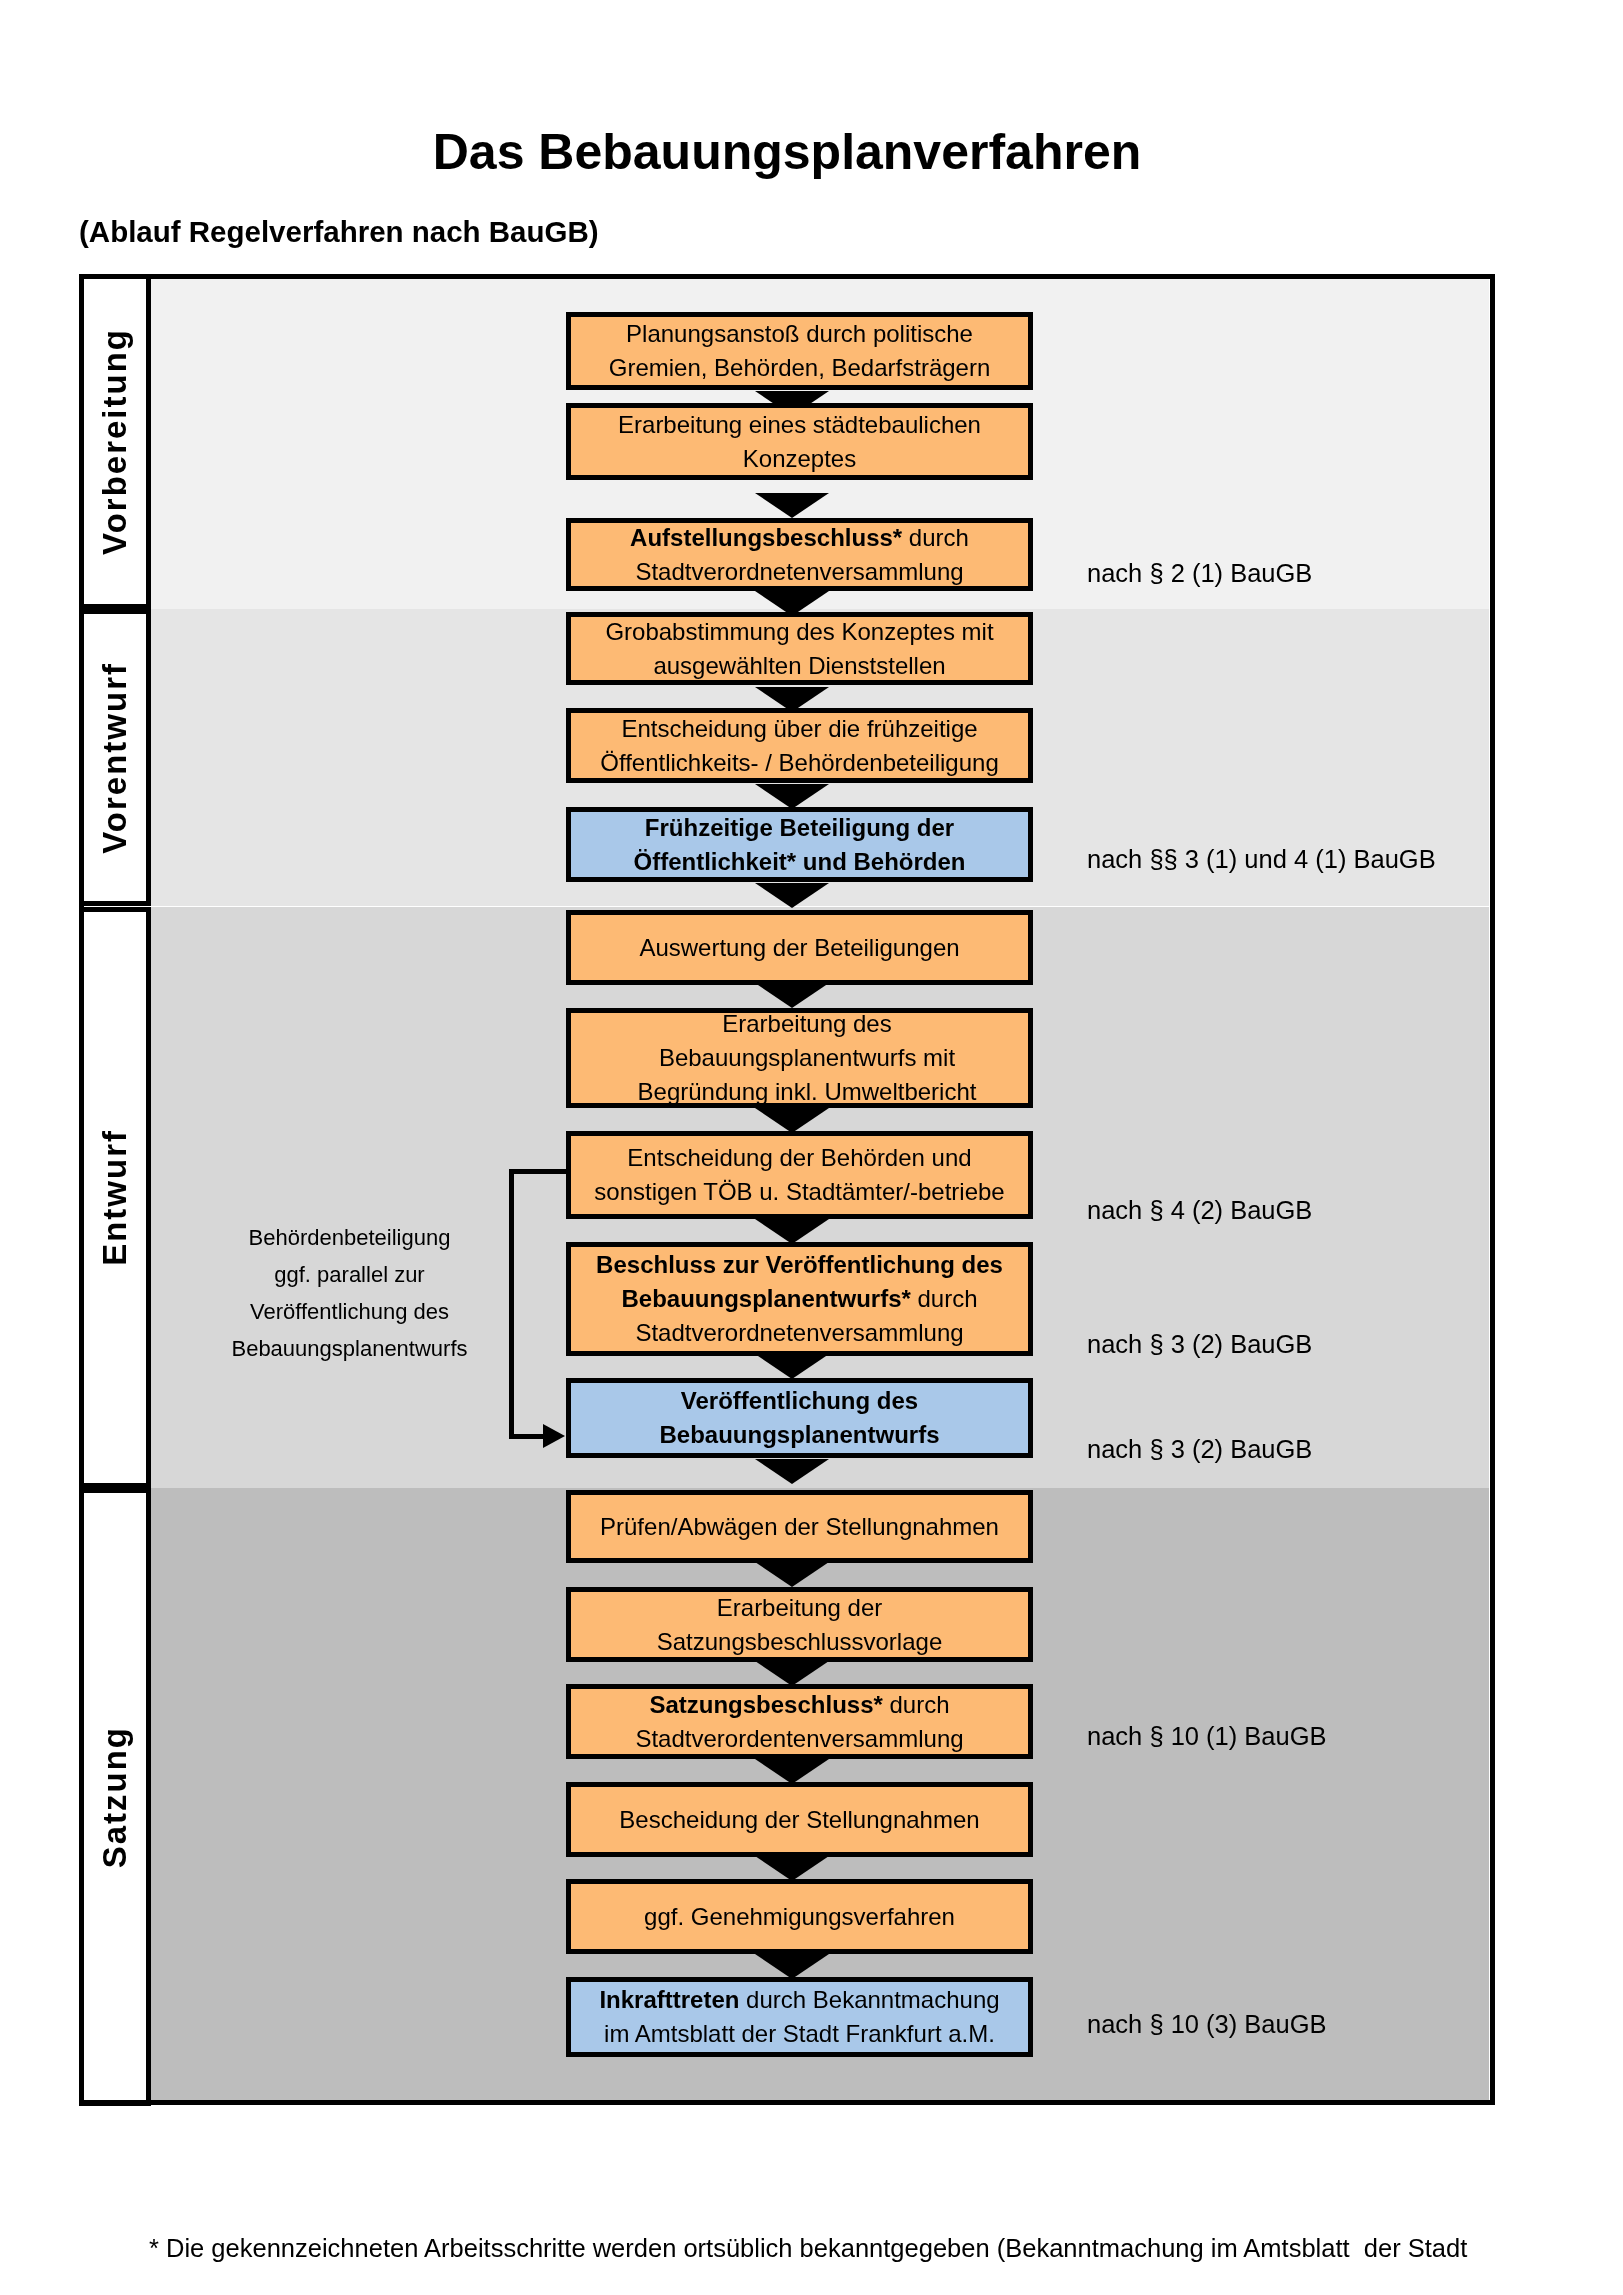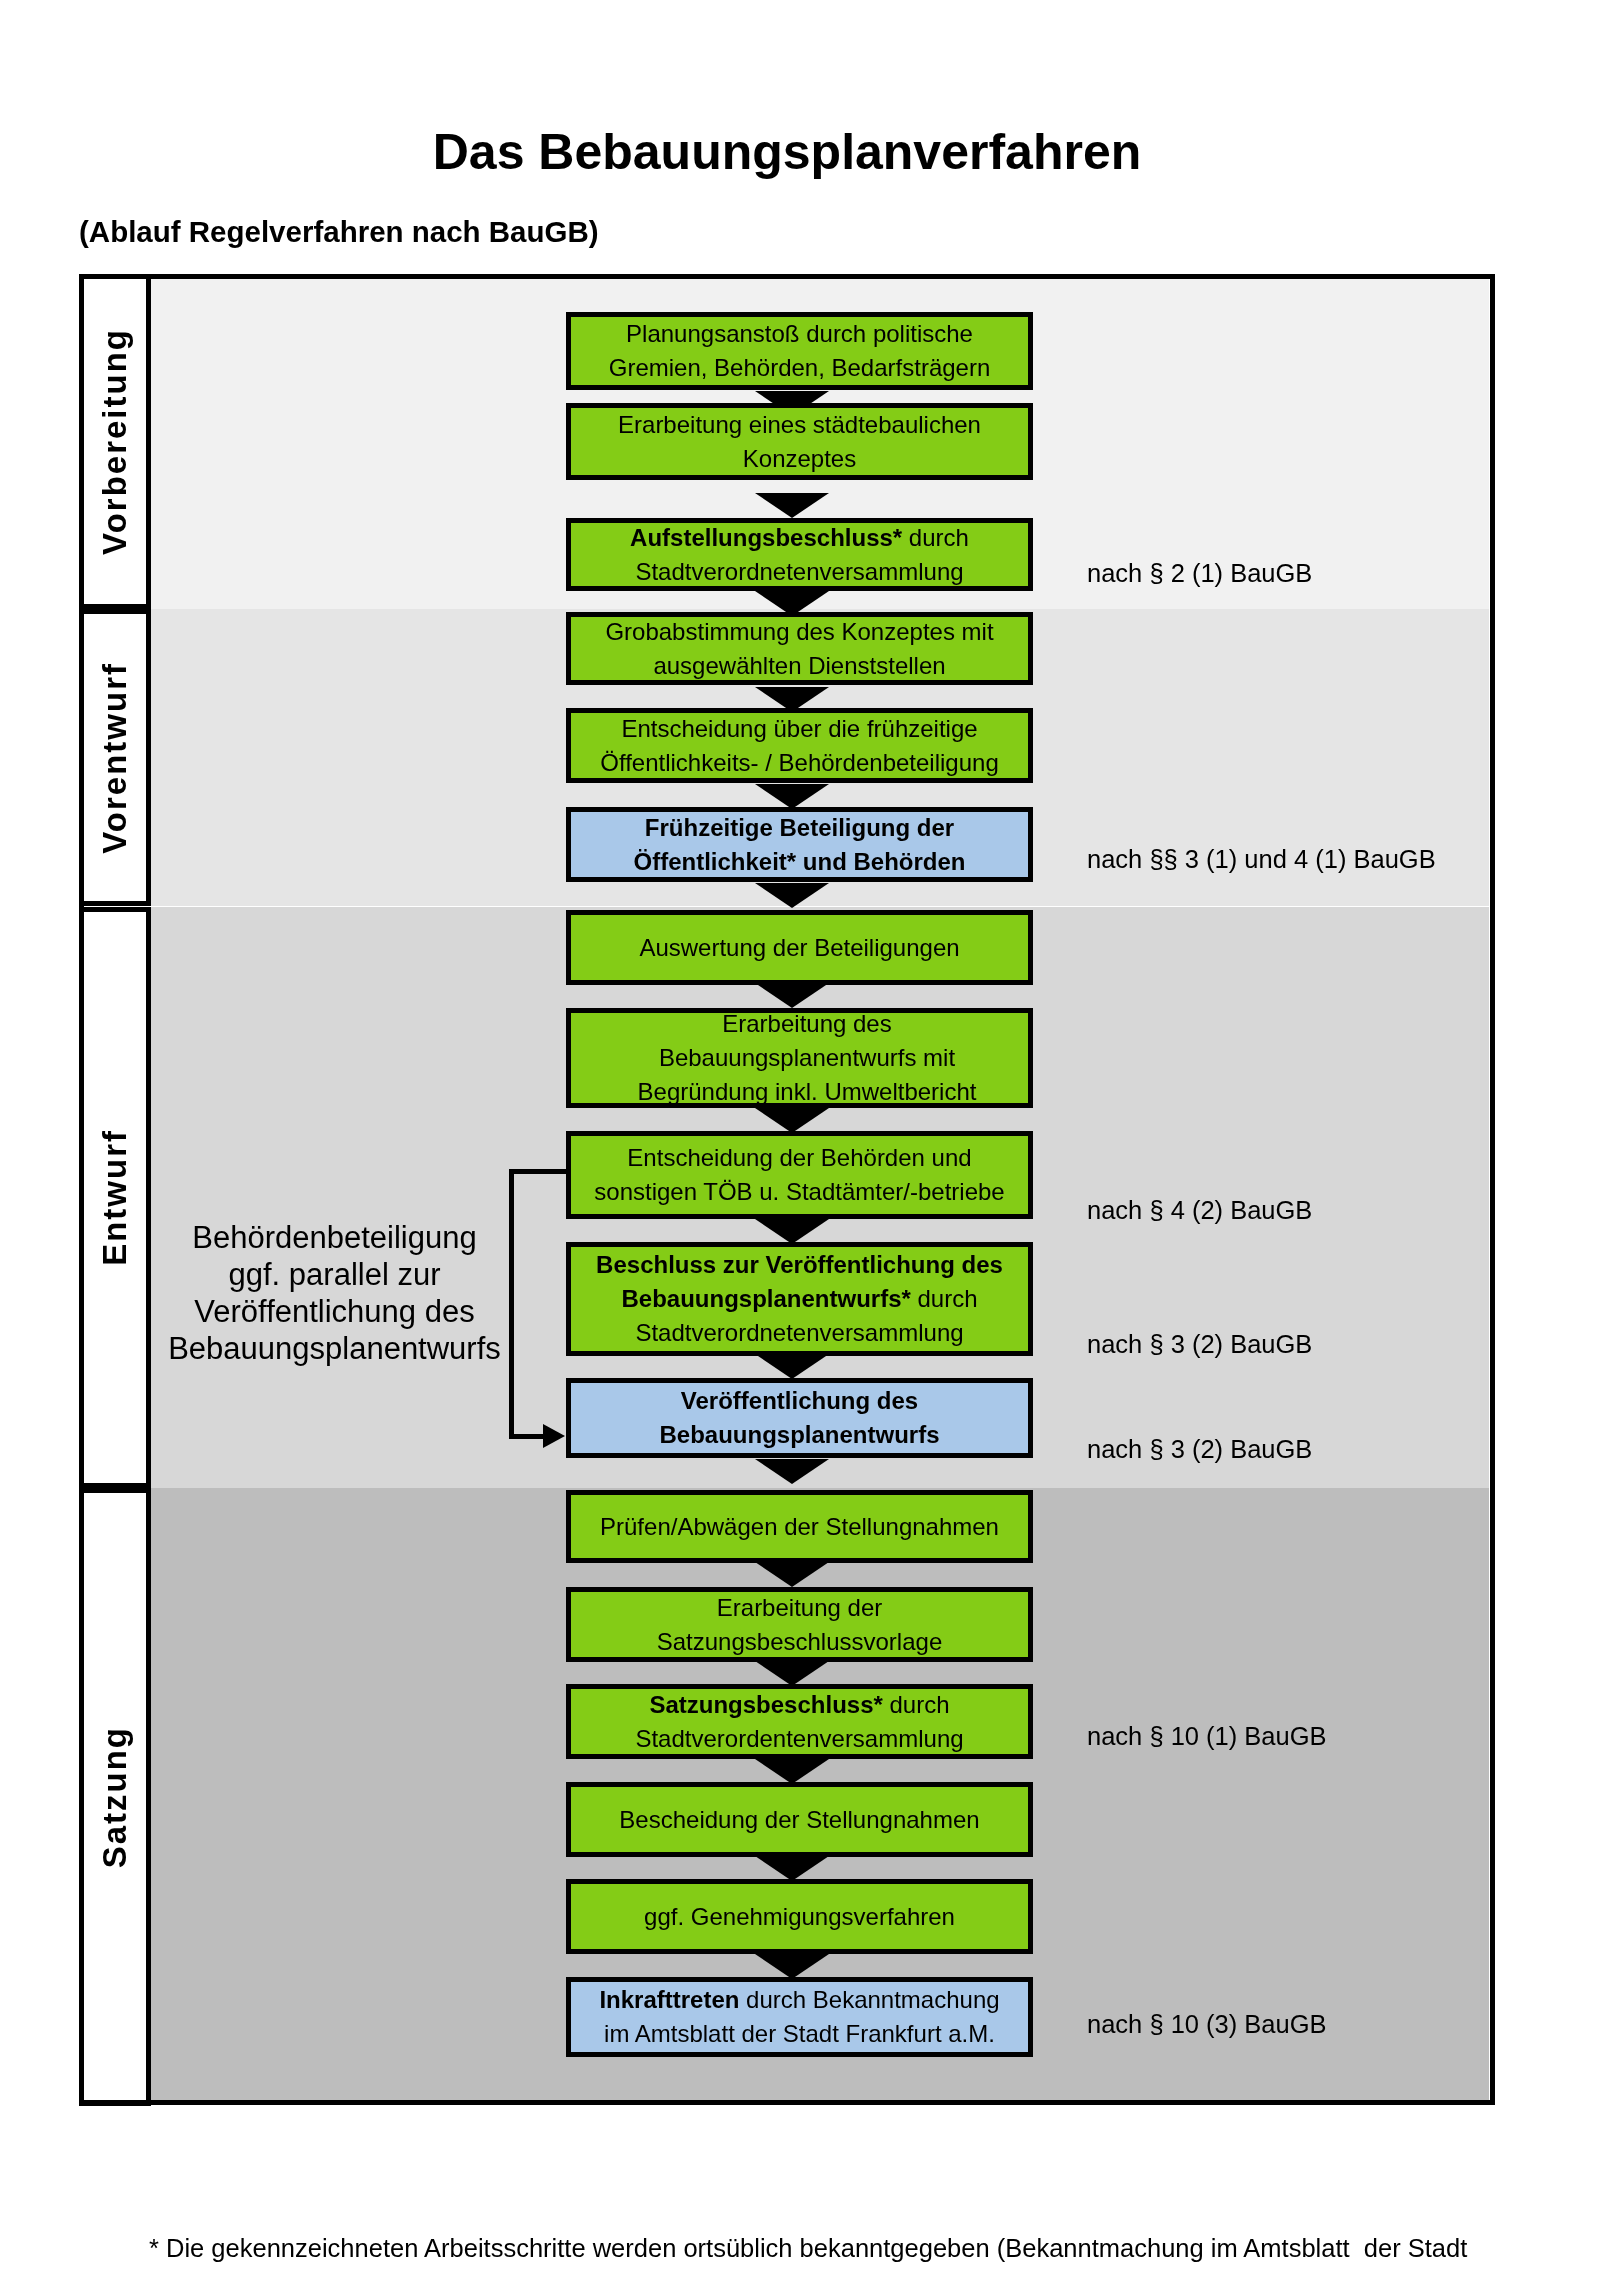--- a/index.html
+++ b/index.html
@@ -27,21 +27,21 @@
          background:#fff;display:flex;align-items:center;justify-content:center;}
   .pcell.c1{top:274px;height:335px;}
   .pcell.c2{top:609px;height:297px;}
   .pcell.c3{top:907px;height:581px;}
   .pcell.c4{top:1488px;height:618px;}
   .pcell span{writing-mode:vertical-rl;transform:rotate(180deg);
               font-size:33px;font-weight:bold;letter-spacing:2px;white-space:nowrap;}
 
   
   .box{position:absolute;left:566px;width:467px;border:5.9px solid #000;box-sizing:border-box;
-       background:#84cc16;display:flex;flex-direction:column;align-items:center;justify-content:center;
+       background:#fdba74;display:flex;flex-direction:column;align-items:center;justify-content:center;
        text-align:center;font-size:24px;line-height:34px;}
   .box.blue{background:var(--highlight-blue,#a9c8e9);font-weight:bold;}
   .b{font-weight:bold;}
   .s1{top:312px;height:78px;}  .s2{top:403px;height:77px;}  .s3{top:518px;height:73px;}
   .s4{top:612px;height:73px;}  .s5{top:708px;height:75px;} .s6{top:807px;height:75px;}
   .s7{top:910px;height:75px;} .s8{top:1008px;height:100px;padding-left:15px;} .s9{top:1131px;height:88px;}
   .s10{top:1242px;height:114px;}.s11{top:1378px;height:80px;}.s12{top:1490px;height:73px;}
   .s13{top:1587px;height:75px;}.s14{top:1684px;height:75px;}.s15{top:1782px;height:75px;}
   .s16{top:1879px;height:75px;}.s17{top:1977px;height:80px;}
 
@@ -54,21 +54,21 @@
   .a11{top:1459px;}.a12{top:1562px;}.a13{top:1661px;}.a14{top:1759px;}.a15{top:1856px;}
   .a16{top:1954px;}
 
   
   .note{position:absolute;left:1087px;font-size:25.5px;line-height:26px;white-space:nowrap;}
   .n1{top:547px;margin-top:13px;}  .n2{top:846px;} .n3{top:1197px;} .n4{top:1331px;}
   .n5{top:1436px;} .n6{top:1723px;} .n7{top:2011px;}
 
   
   .sidenote{position:absolute;left:151px;top:1219px;width:367px;text-align:center;
-            font-size:31px;line-height:37px;}
+            font-size:22px;line-height:37px;padding-left:15px;}
 
   
   .br-v {position:absolute;left:509px;top:1169px;width:4.6px;height:270px;background:#000;}
   .br-h1{position:absolute;left:509px;top:1169px;width:58px;height:4.6px;background:#000;}
   .br-h2{position:absolute;left:509px;top:1434px;width:37px;height:4.6px;background:#000;}
   .br-ah{position:absolute;left:543px;top:1424px;width:0;height:0;
          border-top:12.4px solid transparent;border-bottom:12.4px solid transparent;
          border-left:22px solid #000;}
 
   

